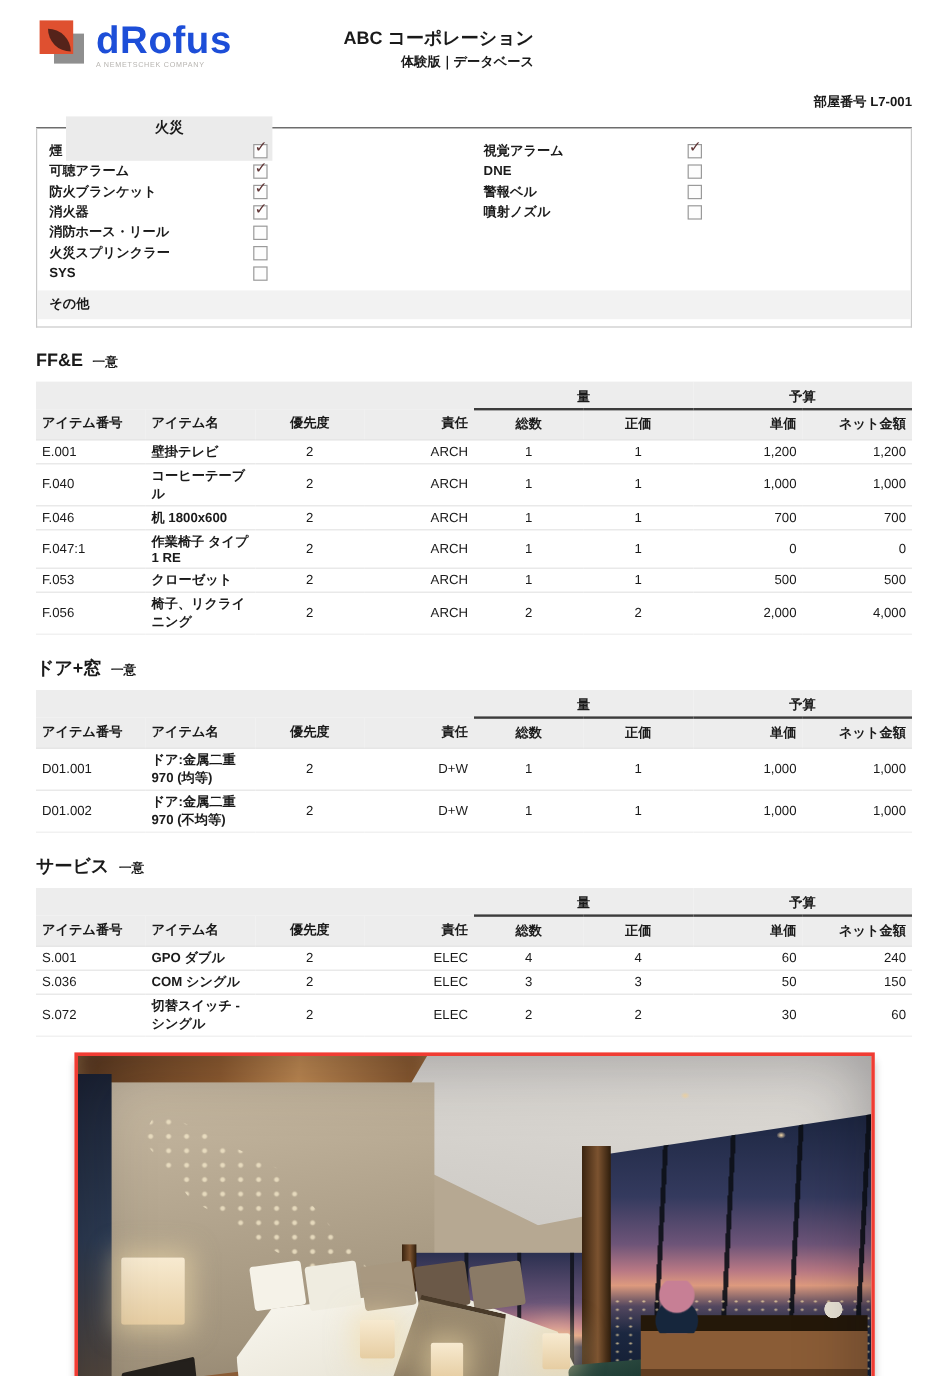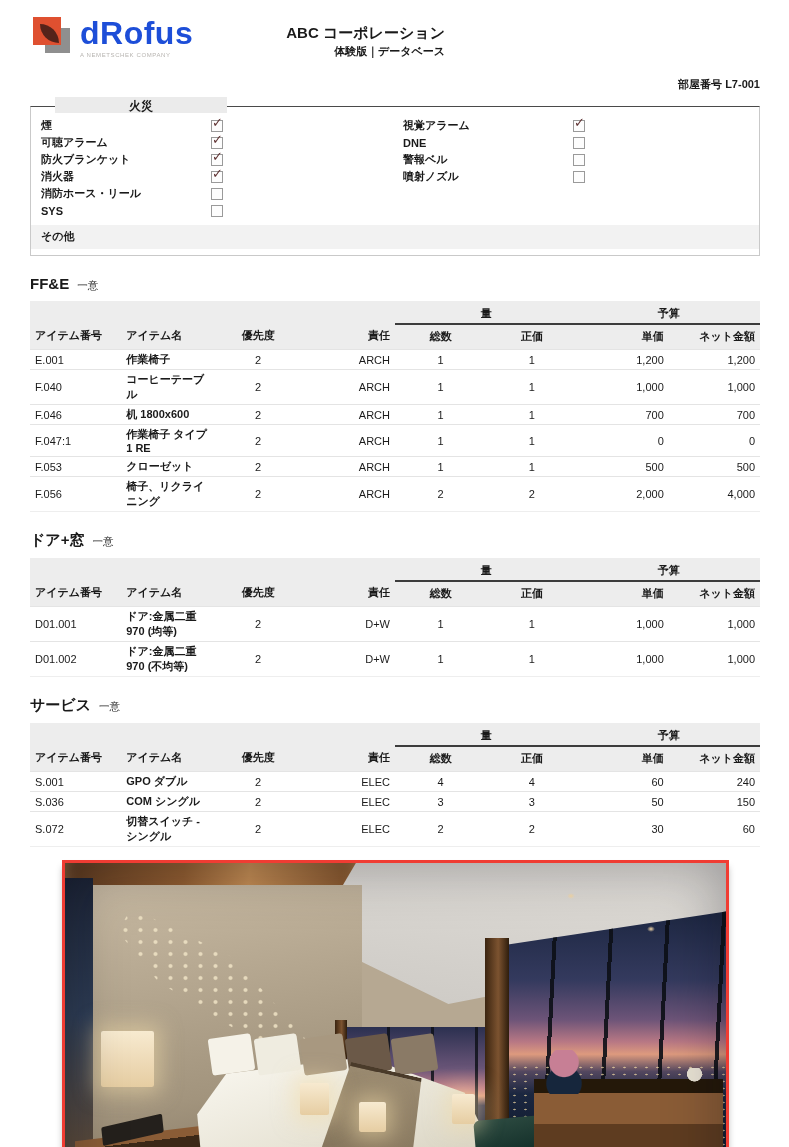--- a/index.html
+++ b/index.html
@@ -28,37 +28,37 @@
   .room-number { text-align:right; font-size:11px; font-weight:700; margin-top:17px; margin-bottom:14px; }
 
   
   .fire-box {
     position:relative; margin-top:9px;
     border-top:1px solid #4a4a4a;
     border-left:1px solid #c9c9c9; border-right:1px solid #c9c9c9; border-bottom:1px solid #c9c9c9;
     padding:10px 0 6px 0;
   }
   .fire-tab {
-    position:absolute; top:-10px; left:24px; width:172px; height:16px;
+    position:absolute; top:-10px; left:24px; width:172px; height:37px;
     background:#ebebeb; text-align:center; font-size:12px; font-weight:700; line-height:19px;
   }
   .fire-columns { display:grid; grid-template-columns:364px 364px; }
   .fire-row { display:flex; align-items:center; height:17px; }
   .fire-col-left  .fire-row { padding-left:10px; }
   .fire-col-right .fire-row { padding-left:8px; }
   .fire-label { width:170px; font-size:11px; font-weight:700; }
   .cb { position:relative; width:12px; height:12px; border:1px solid #9a9a9a; background:#fdfdfd; }
   .cb .tick { position:absolute; left:0; top:-5px; font-size:13px; font-weight:700; color:#5f3333; line-height:1; }
   .other-bar { margin-top:6px; background:#f2f2f2; font-size:11px; font-weight:700; padding:4px 10px 5px; }
 
   
   .item-section { margin-top:19px; }
   .section-title { margin-bottom:8px; }
   .st-main { font-size:15px; font-weight:700; }
-  .st-sub  { font-size:10.5px; font-weight:400; margin-left:8px; }
+  .st-sub  { font-size:10.5px; font-weight:700; margin-left:8px; }
   table.items-table { width:730px; border-collapse:collapse; table-layout:fixed; font-size:11px; }
   .items-table thead th { background:#ededed; font-weight:700; padding:2px 5px; }
   .items-table .group-row th { padding-top:5px; padding-bottom:2px; text-align:center; }
   .items-table .group-row th.grp { border-bottom:2px solid #3c3c3c; }
   .items-table .cols-row th { padding-top:4px; padding-bottom:5px; vertical-align:top; }
   .items-table tbody td { padding:2px 5px; border-top:1px solid #e4e4e4; height:17px; }
   .items-table tbody tr:last-child td { border-bottom:1px solid #eeeeee; }
   .c0 { width:104px; text-align:left; }
   .c1 { width:282px; text-align:left; }
   .c2 { width:38px;  text-align:center; }
@@ -197,20 +197,24 @@
             <span class="fire-label">消火器</span>
             <span class="cb">
               <span class="tick">✓</span>
             </span>
           </div>
           <div class="fire-row">
             <span class="fire-label">消防ホース・リール</span>
             <span class="cb"></span>
           </div>
           <div class="fire-row">
+            <span class="fire-label">火災スプリンクラー</span>
+            <span class="cb"></span>
+          </div>
+          <div class="fire-row">
             <span class="fire-label">SYS</span>
             <span class="cb"></span>
           </div>
         </div>
       <div class="fire-col fire-col-right" id="fire-right">
           <div class="fire-row">
             <span class="fire-label">視覚アラーム</span>
             <span class="cb">
               <span class="tick">✓</span>
             </span>
@@ -249,21 +253,21 @@
               <th class="c3">責任</th>
               <th class="c4">総数</th>
               <th class="c5">正価</th>
               <th class="c6">単価</th>
               <th class="c7">ネット金額</th>
             </tr>
           </thead>
           <tbody>
             <tr>
               <td class="c0">E.001</td>
-              <td class="c1">作業椅子</td>
+              <td class="c1">壁掛テレビ</td>
               <td class="c2">2</td>
               <td class="c3">ARCH</td>
               <td class="c4">1</td>
               <td class="c5">1</td>
               <td class="c6">1,200</td>
               <td class="c7">1,200</td>
             </tr>
             <tr>
               <td class="c0">F.040</td>
               <td class="c1">コーヒーテーブル</td>

